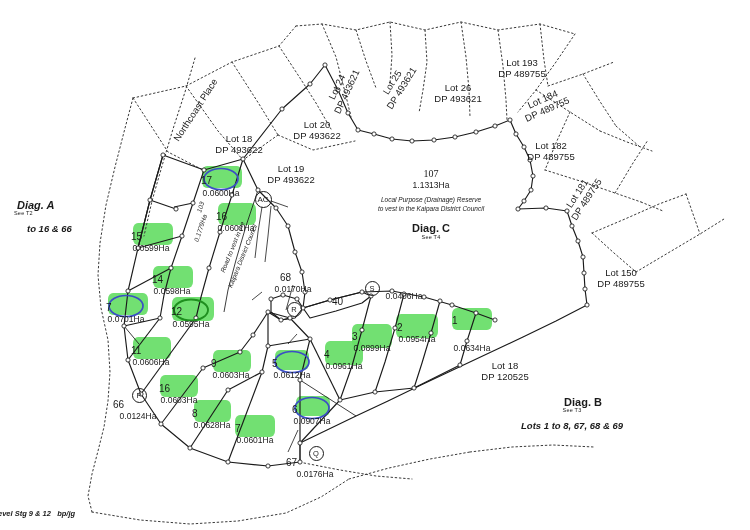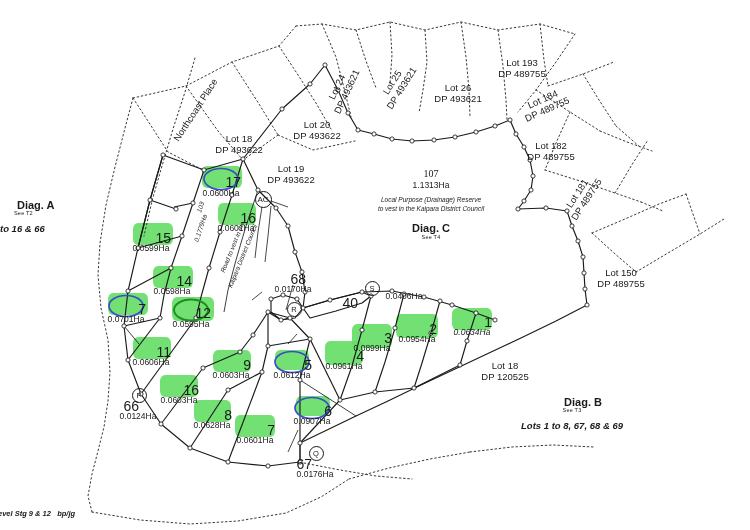--- a/index.html
+++ b/index.html
@@ -1,20 +1,20 @@
 <!DOCTYPE html>
 <html><head>
 <meta charset="utf-8">
 <style>
   html,body{margin:0;padding:0;background:#ffffff;}
   body{width:750px;height:530px;position:relative;overflow:hidden;
        font-family:"Liberation Sans", sans-serif;color:#1a1a1a;}
   #map{position:absolute;left:0;top:0;width:750px;height:530px;}
   .lbl{position:absolute;white-space:pre;line-height:1.12;}
-  .lot-num{font-size:14px;font-weight:400;text-align:right;}
+  .lot-num{font-size:10px;font-weight:400;text-align:left;}
   .lot-area{font-size:8.5px;text-align:center;}
   .adj{font-size:9.5px;text-align:center;line-height:1.2;}
   .adj-rot{font-size:9.5px;text-align:center;line-height:1.2;transform-origin:50% 50%;}
   .diag-t{font-size:11px;font-weight:bold;text-align:center;}
   .diag-s{font-size:5.5px;text-align:center;letter-spacing:.2px;}
   .diag-l{font-size:9.5px;font-weight:bold;font-style:italic;text-align:center;}
   .res-num{font-size:10px;text-align:center;font-family:Liberation Serif, serif;}
   .res-area{font-size:8.5px;text-align:center;}
   .res-txt{font-size:6.5px;font-style:italic;text-align:center;line-height:1.35;}
   .road-rot{font-size:6.5px;font-style:italic;text-align:center;line-height:1.3;}
@@ -271,21 +271,21 @@
       <ellipse cx="292" cy="362" rx="17" ry="10.5" class="ring-b"></ellipse>
       <ellipse cx="312" cy="408" rx="17" ry="10.5" class="ring-b"></ellipse>
       <ellipse cx="191" cy="310" rx="17" ry="10.5" class="ring-g"></ellipse>
       <ellipse cx="126" cy="306" rx="17" ry="10.5" class="ring-b"></ellipse>
       <ellipse cx="221" cy="179" rx="17" ry="10.5" class="ring-b"></ellipse>
     </g>
 </svg>
 
 <div id="text-layer">
     <div class="lbl lot-num" style="left: 452px; top: 315px; width: 40px;">1</div>
-    <div class="lbl lot-area" style="left: 444px; top: 328px; width: 56px; font-style: italic;">0.0634Ha</div>
+    <div class="lbl lot-area" style="left: 444px; top: 344px; width: 56px;">0.0634Ha</div>
     <div class="lbl lot-num" style="left: 397px; top: 322px; width: 40px;">2</div>
     <div class="lbl lot-area" style="left: 389px; top: 335px; width: 56px;">0.0954Ha</div>
     <div class="lbl lot-num" style="left: 352px; top: 331px; width: 40px;">3</div>
     <div class="lbl lot-area" style="left: 344px; top: 344px; width: 56px;">0.0899Ha</div>
     <div class="lbl lot-num" style="left: 324px; top: 349px; width: 40px;">4</div>
     <div class="lbl lot-area" style="left: 316px; top: 362px; width: 56px;">0.0961Ha</div>
     <div class="lbl lot-num" style="left: 272px; top: 358px; width: 40px;">5</div>
     <div class="lbl lot-area" style="left: 264px; top: 371px; width: 56px;">0.0612Ha</div>
     <div class="lbl lot-num" style="left: 292px; top: 404px; width: 40px;">6</div>
     <div class="lbl lot-area" style="left: 284px; top: 417px; width: 56px;">0.0907Ha</div>
@@ -330,23 +330,23 @@
     <div class="lbl adj-rot" style="left: 304px; top: 78px; width: 76px; transform: rotate(-65deg);"><div>Lot 24</div><div>DP 493621</div></div>
     <div class="lbl adj-rot" style="left: 359px; top: 74px; width: 76px; transform: rotate(-58deg);"><div>Lot 25</div><div>DP 493621</div></div>
     <div class="lbl adj" style="left: 420px; top: 82px; width: 76px;"><div>Lot 26</div><div>DP 493621</div></div>
     <div class="lbl adj" style="left: 484px; top: 57px; width: 76px;"><div>Lot 193</div><div>DP 489755</div></div>
     <div class="lbl adj-rot" style="left: 507px; top: 93px; width: 76px; transform: rotate(-24deg);"><div>Lot 184</div><div>DP 489755</div></div>
     <div class="lbl adj" style="left: 513px; top: 140px; width: 76px;"><div>Lot 182</div><div>DP 489755</div></div>
     <div class="lbl adj-rot" style="left: 544px; top: 185px; width: 76px; transform: rotate(-57deg);"><div>Lot 181</div><div>DP 489755</div></div>
     <div class="lbl adj" style="left: 583px; top: 241px; width: 76px; margin-top: 26px;"><div>Lot 150</div><div>DP 489755</div></div>
     <div class="lbl adj" style="left: 467px; top: 360px; width: 76px;"><div>Lot 18</div><div>DP 120525</div></div>
     <div class="lbl street" style="left: 146px; top: 105px; width: 100px; text-align: center; transform: rotate(-57deg);">Northcoast Place</div>
-    <div class="lbl diag-t" style="left: 17px; top: 199px; width: 60px; text-align: left;">Diag. A</div>
+    <div class="lbl diag-t" style="left: 17px; top: 199px; width: 60px; text-align: left; font-style: italic;">Diag. A</div>
     <div class="lbl diag-s" style="left: 14px; top: 210px; width: 60px; text-align: left;">See T2</div>
-    <div class="lbl diag-l" style="top: 224px; left: 0px; text-align: left;">to 16 &amp; 66</div>
+    <div class="lbl diag-l" style="top: 224px; left: 0px; text-align: left; padding-left: 27px;">to 16 &amp; 66</div>
     <div class="lbl diag-t" style="left: 542px; top: 396px; width: 60px; text-align: right;">Diag. B</div>
     <div class="lbl diag-s" style="left: 542px; top: 407px; width: 60px; text-align: center;">See T3</div>
     <div class="lbl diag-l" style="top: 421px; left: 482px; width: 180px;">Lots 1 to 8, 67, 68 &amp; 69</div>
   </div>
 
 <div class="lbl res-num" style="left:401px;top:168px;width:60px;">107</div>
 <div class="lbl res-area" style="left:401px;top:181px;width:60px;">1.1313Ha</div>
 <div class="lbl res-txt" style="left:366px;top:196px;width:130px;">Local Purpose (Drainage) Reserve</div>
 <div class="lbl res-txt" style="left:366px;top:205px;width:130px;">to vest in the Kaipara District Council</div>
 <div class="lbl diag-t" style="left:401px;top:222px;width:60px;">Diag. C</div>

